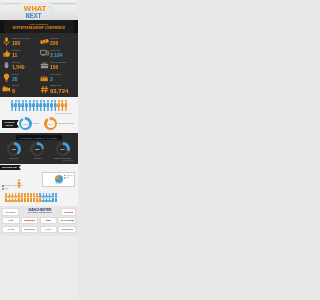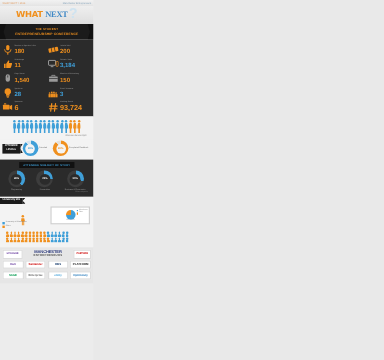--- a/index.html
+++ b/index.html
@@ -13,25 +13,25 @@
 
   
   .topbar{height:5px;background:linear-gradient(#f2f2f2,#e4e4e4);display:flex;
     align-items:center;justify-content:space-between;padding:0 2px;box-sizing:border-box;}
   .topbar .tl{font-size:2px;color:#e39b5e;letter-spacing:.1px;white-space:nowrap;}
   .topbar .tr{font-size:2px;color:#8aa7bd;white-space:nowrap;}
 
   
   .hero{height:15px;background:linear-gradient(#efefef,#dedede);
     display:flex;align-items:center;justify-content:center;position:relative;}
-  .logo{display:flex;flex-direction:row;align-items:flex-start;line-height:1;}
+  .logo{display:flex;flex-direction:column;align-items:flex-start;line-height:1;}
   .logo .w{font-size:7px;font-weight:bold;color:#f0901e;letter-spacing:-.2px;
     font-family:"DejaVu Sans",sans-serif;}
   .logo .n{font-size:7px;font-weight:bold;color:#3f88c5;letter-spacing:-.2px;
-    font-family:Liberation Serif, serif;margin-left:2px;}
+    font-family:Liberation Mono, monospace;margin-left:2px;}
   .qmark{font-size:12px;color:#cfe3f0;font-weight:bold;margin-left:1px;
     align-self:flex-start;line-height:1;}
 
   
   .ribbon{background:#1b1b1b;height:13px;position:relative;
     display:flex;align-items:center;justify-content:center;}
   .ribbon:before,.ribbon:after{content:"";position:absolute;top:0;width:5px;height:13px;
     background:#111;}
   .ribbon:before{left:0;clip-path:polygon(0 0,100% 0,60% 50%,100% 100%,0 100%);}
   .ribbon:after{right:0;clip-path:polygon(100% 0,0 0,40% 50%,0 100%,100% 100%);}

